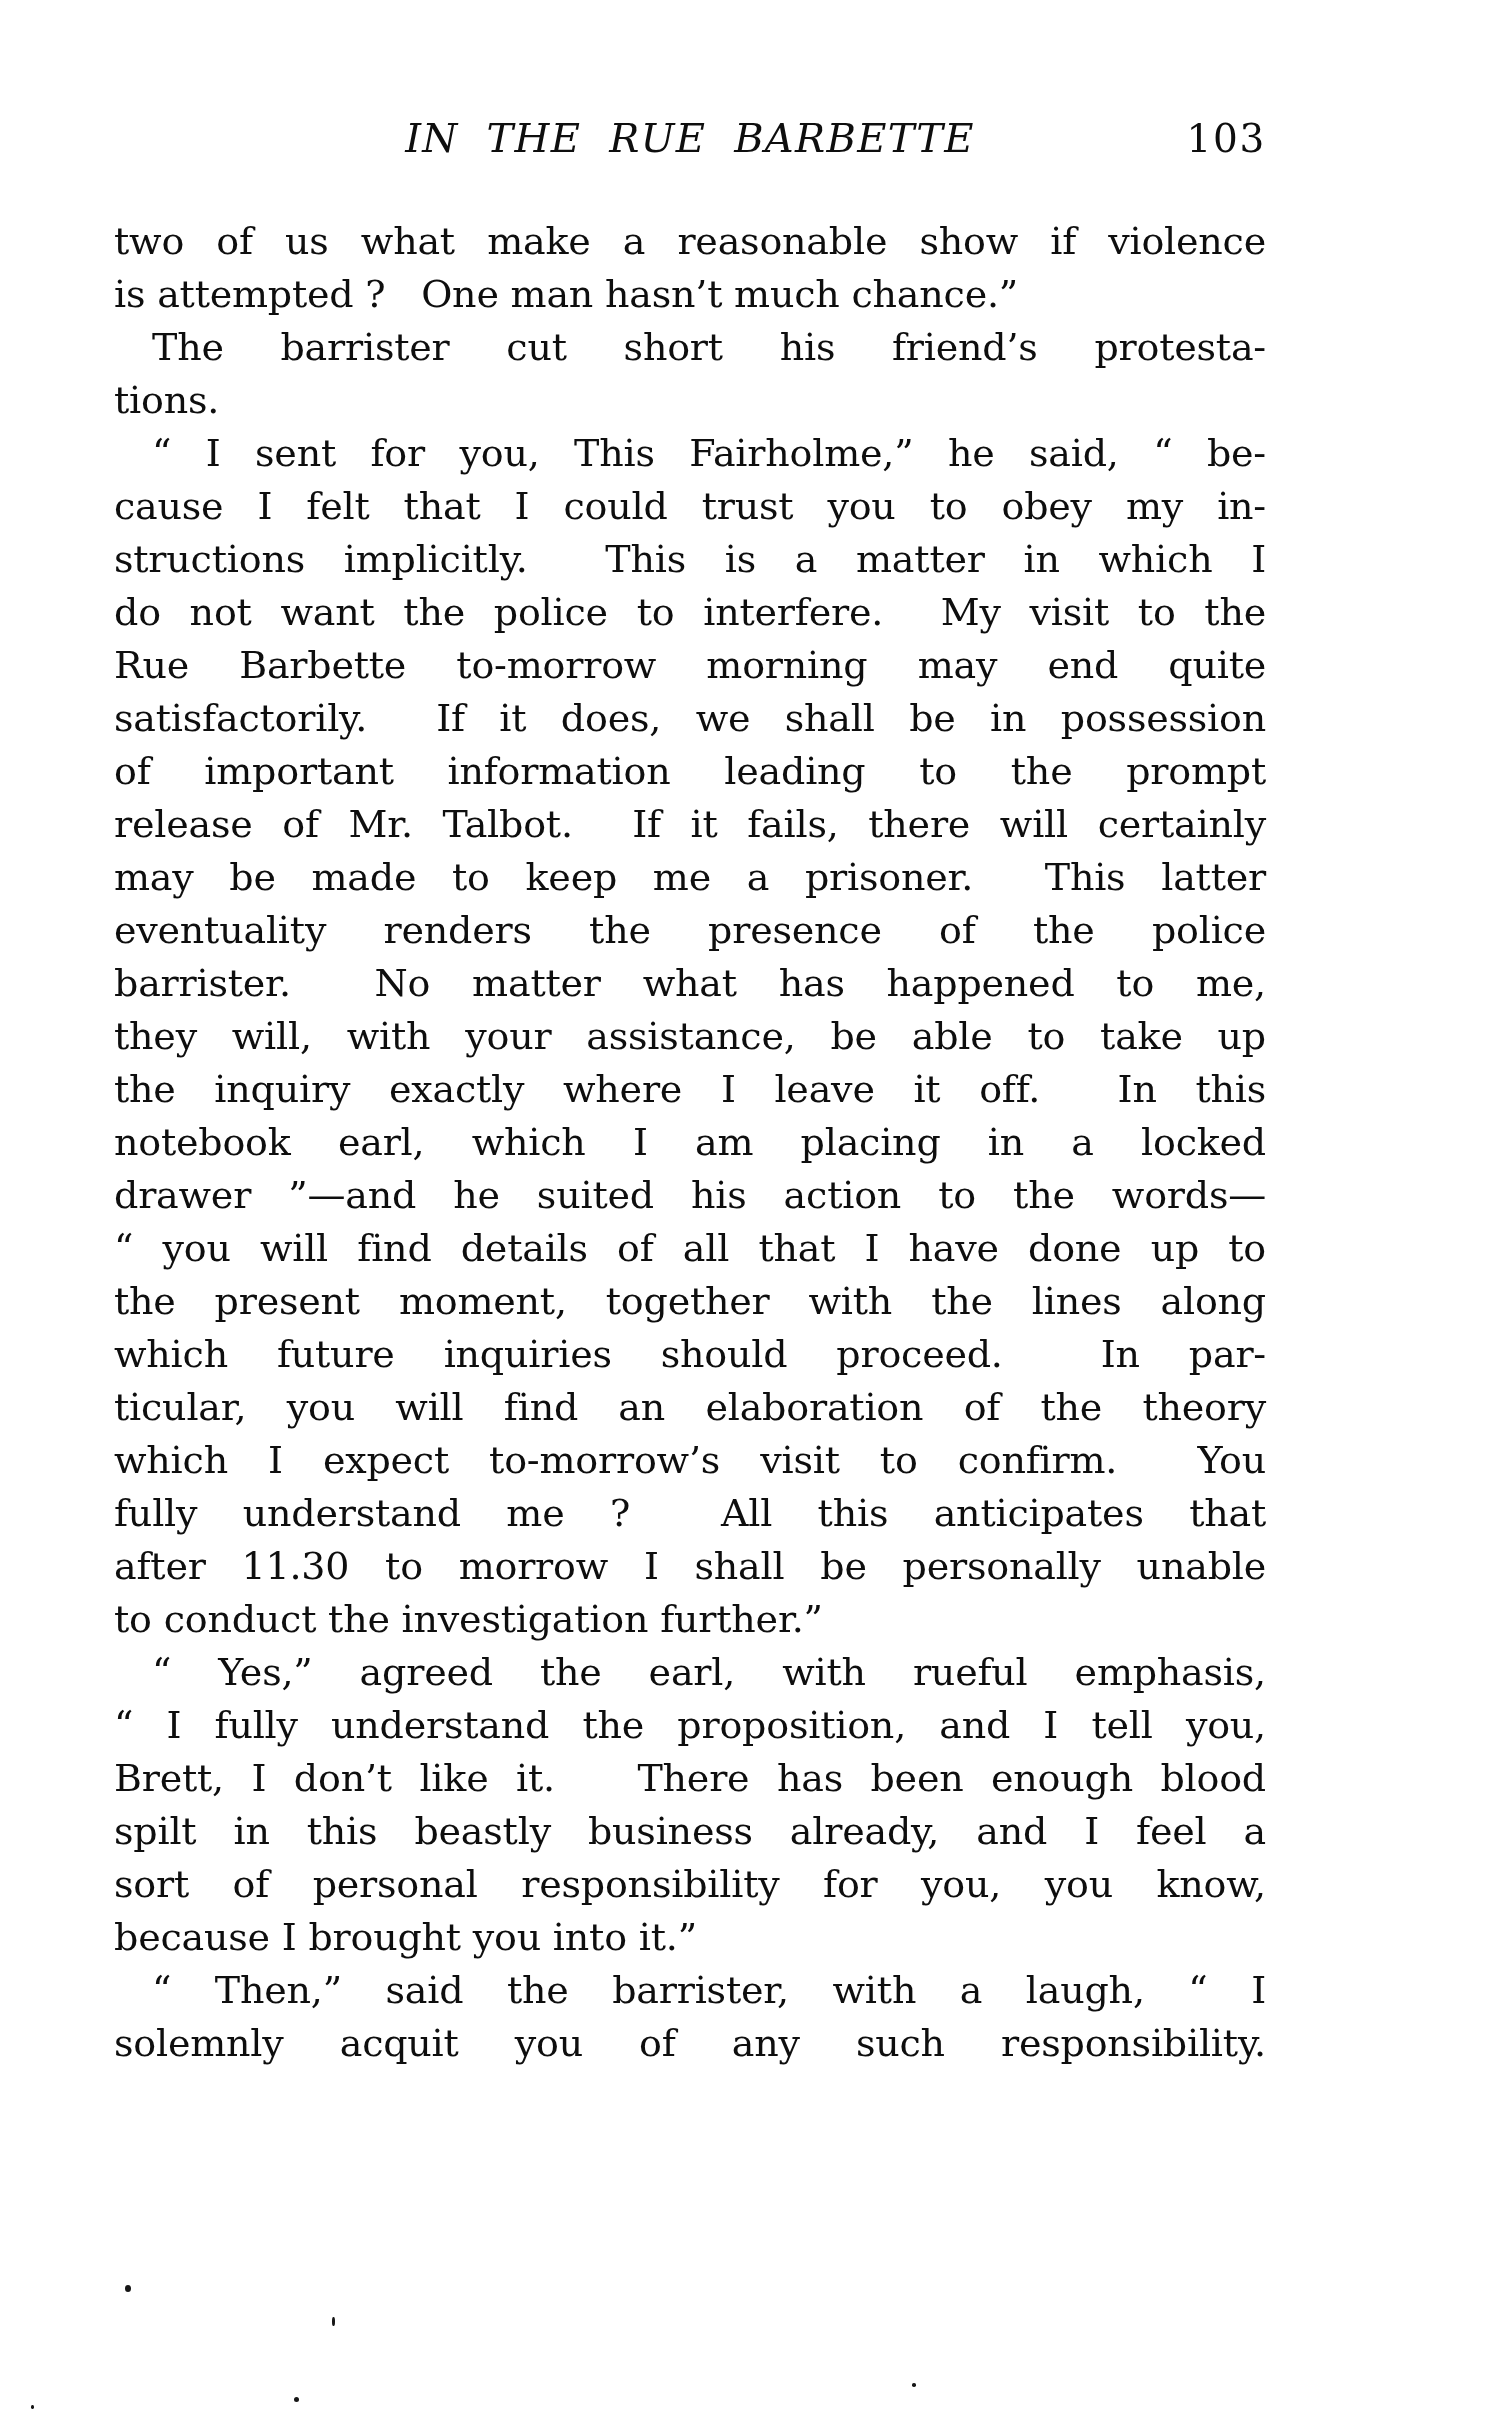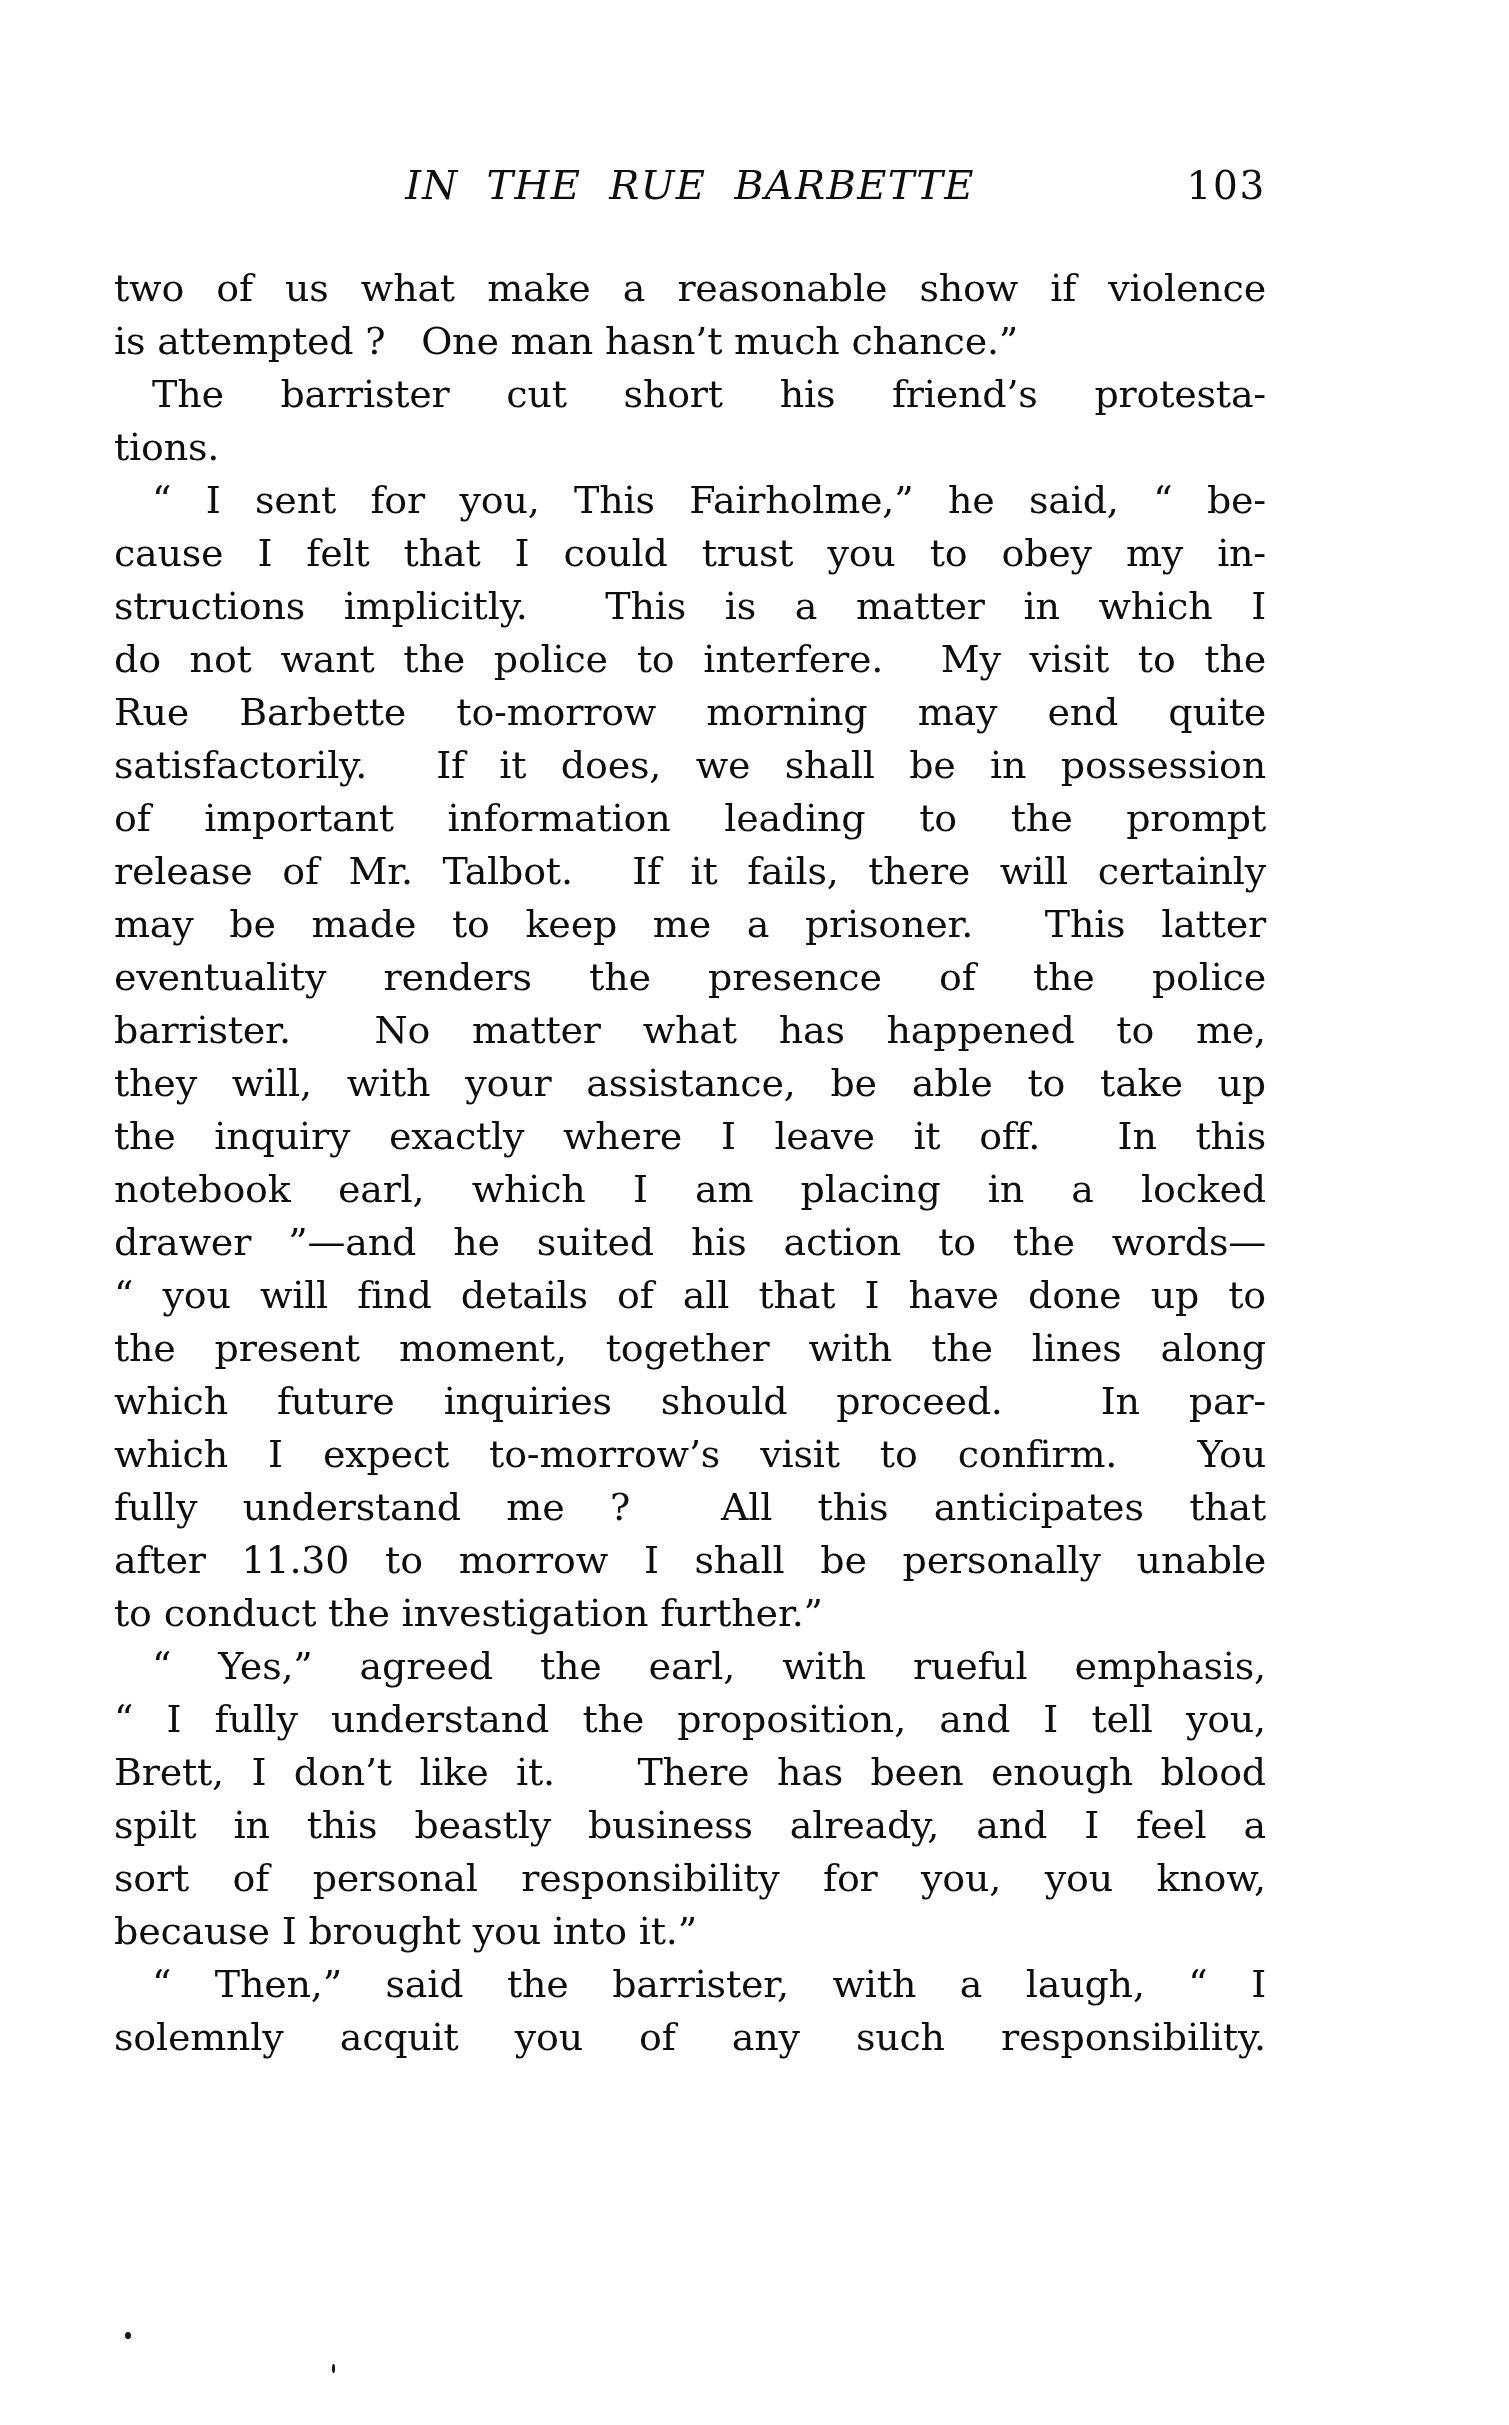--- a/index.html
+++ b/index.html
@@ -11,21 +11,20 @@
     height: 2426px;
     background: #ffffff;
     position: relative;
     font-family: "DejaVu Serif", "Liberation Serif", serif;
     color: #0e0e0e;
     overflow: hidden;
   }
   .page {
     position: absolute;
     inset: 0;
-    margin-top: 47px;
   }
   .header-row {
     position: absolute;
     left: 114px;
     top: 110px;
     width: 1152px;
     height: 57px;
   }
   .running-title {
     display: block;
@@ -99,20 +98,21 @@
       <div class="line">may be made to keep me a prisoner.  This latter</div>
       <div class="line">eventuality renders the presence of the police</div>
       <div class="line">barrister.  No matter what has happened to me,</div>
       <div class="line">they will, with your assistance, be able to take up</div>
       <div class="line">the inquiry exactly where I leave it off.  In this</div>
       <div class="line">notebook earl, which I am placing in a locked</div>
       <div class="line">drawer ”—and he suited his action to the words—</div>
       <div class="line">“ you will find details of all that I have done up to</div>
       <div class="line">the present moment, together with the lines along</div>
       <div class="line">which future inquiries should proceed.  In par-</div>
+      <div class="line">ticular, you will find an elaboration of the theory</div>
       <div class="line">which I expect to-morrow’s visit to confirm.  You</div>
       <div class="line">fully understand me ?  All this anticipates that</div>
       <div class="line">after 11.30 to morrow I shall be personally unable</div>
       <div class="line plain">to conduct the investigation further.”</div>
       <div class="line indent">“ Yes,” agreed the earl, with rueful emphasis,</div>
       <div class="line">“ I fully understand the proposition, and I tell you,</div>
       <div class="line">Brett, I don’t like it.   There has been enough blood</div>
       <div class="line">spilt in this beastly business already, and I feel a</div>
       <div class="line">sort of personal responsibility for you, you know,</div>
       <div class="line plain">because I brought you into it.”</div>

